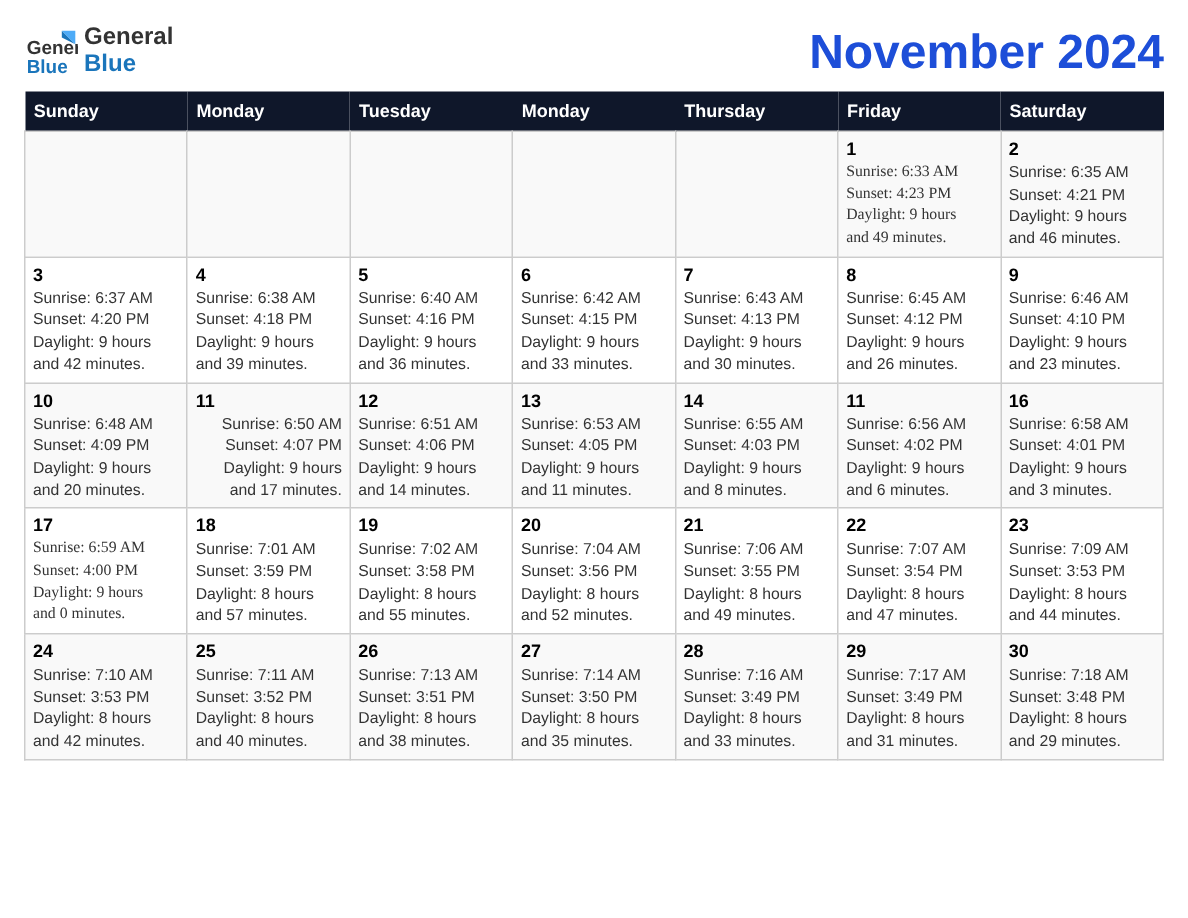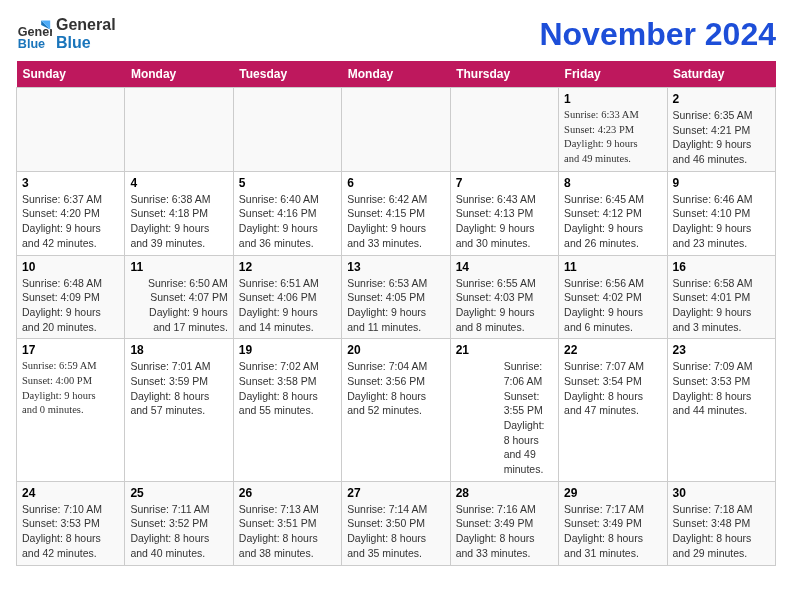--- a/index.html
+++ b/index.html
@@ -36,21 +36,21 @@
     .sub-title {
       font-size: 16px;
       color: #555;
     }
     table {
       width: 100%;
       border-collapse: collapse;
       font-size: 11px;
     }
     thead tr th {
-      background: #be185d;
+      background: #0f172a;
       color: #fff;
       text-align: left;
       padding: 6px 6px;
       font-size: 12px;
       font-weight: bold;
     }
     tbody tr td {
       border: 1px solid #ccc;
       vertical-align: top;
       padding: 4px 5px;
@@ -259,21 +259,21 @@
         </td>
         <td>
           <div class="day-num">20</div>
           <div class="day-info" style="white-space: pre-line;">Sunrise: 7:04 AM
 Sunset: 3:56 PM
 Daylight: 8 hours
 and 52 minutes.</div>
         </td>
         <td>
           <div class="day-num">21</div>
-          <div class="day-info" style="white-space: pre-line; margin-left: 48px;">Sunrise: 7:06 AM
+          <div class="day-info" style="white-space: pre-line;">Sunrise: 7:06 AM
 Sunset: 3:55 PM
 Daylight: 8 hours
 and 49 minutes.</div>
         </td>
         <td>
           <div class="day-num">22</div>
           <div class="day-info" style="white-space: pre-line;">Sunrise: 7:07 AM
 Sunset: 3:54 PM
 Daylight: 8 hours
 and 47 minutes.</div>

